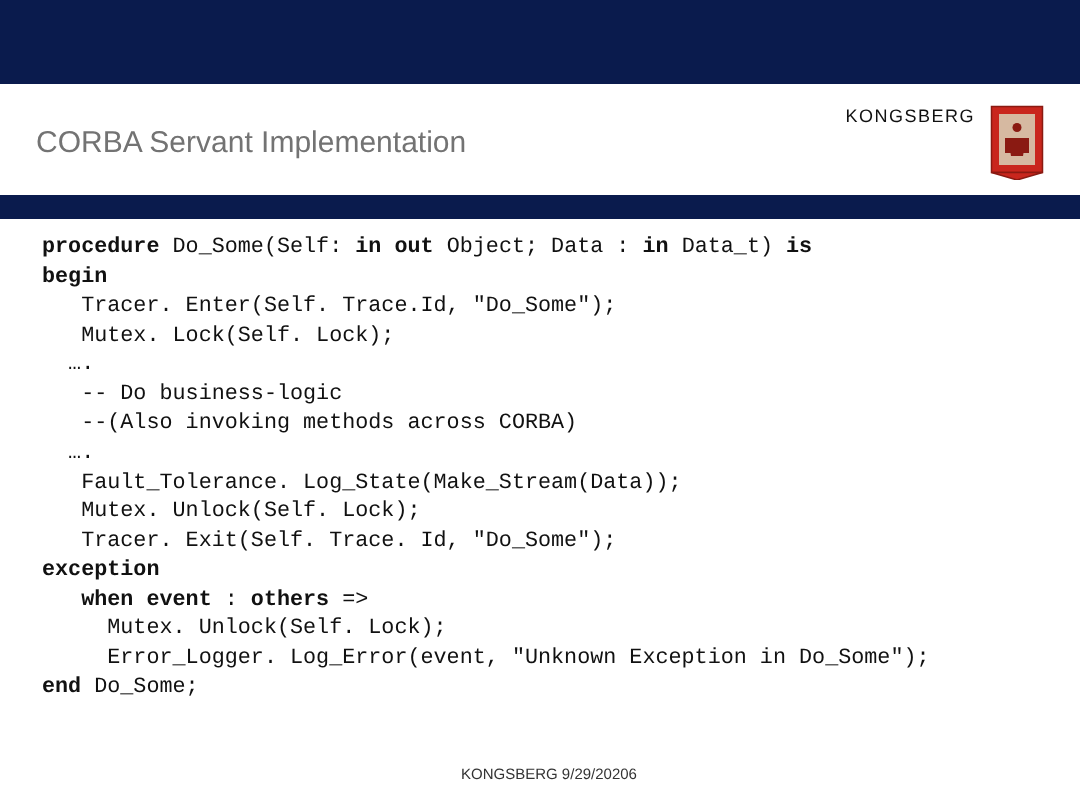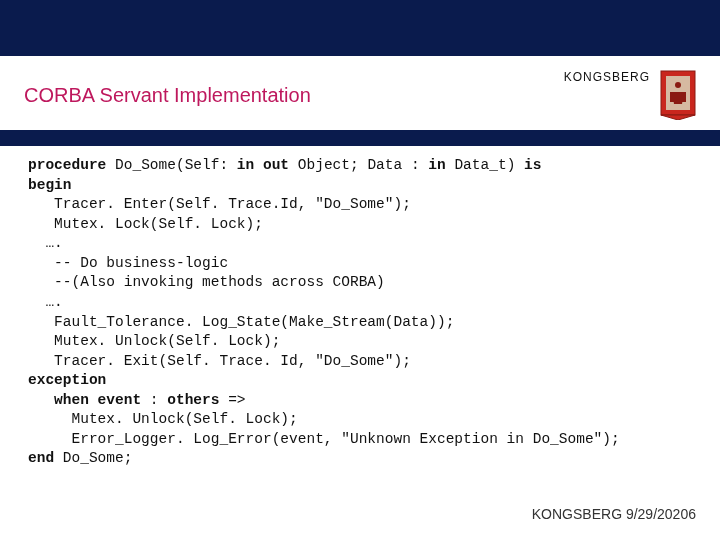--- a/index.html
+++ b/index.html
@@ -17,21 +17,21 @@
     background: #0a1b4d;
   }
   .title-row {
     display: flex;
     align-items: center;
     justify-content: space-between;
     padding: 14px 24px 8px 24px;
   }
   .title {
     font-size: 20px;
-    color: #be185d;
+    color: #737373;
     font-weight: 400;
   }
   .brand {
     display: flex;
     align-items: flex-start;
     gap: 10px;
   }
   .brand-name {
     font-size: 12px;
     letter-spacing: 1px;
@@ -55,22 +55,22 @@
     color: #111;
     white-space: pre;
   }
   .kw { font-weight: bold; }
   .footer {
     position: absolute;
     bottom: 18px;
     left: 36px;
     right: 24px;
     display: flex;
-    justify-content: flex-end;
-    font-size: 14px;
+    justify-content: center;
+    font-size: 10px;
     color: #333;
   }
 </style>
 </head>
 <body>
 
 <div class="topbar"></div>
 
 <div class="title-row">
   <div class="title">CORBA Servant Implementation</div>

